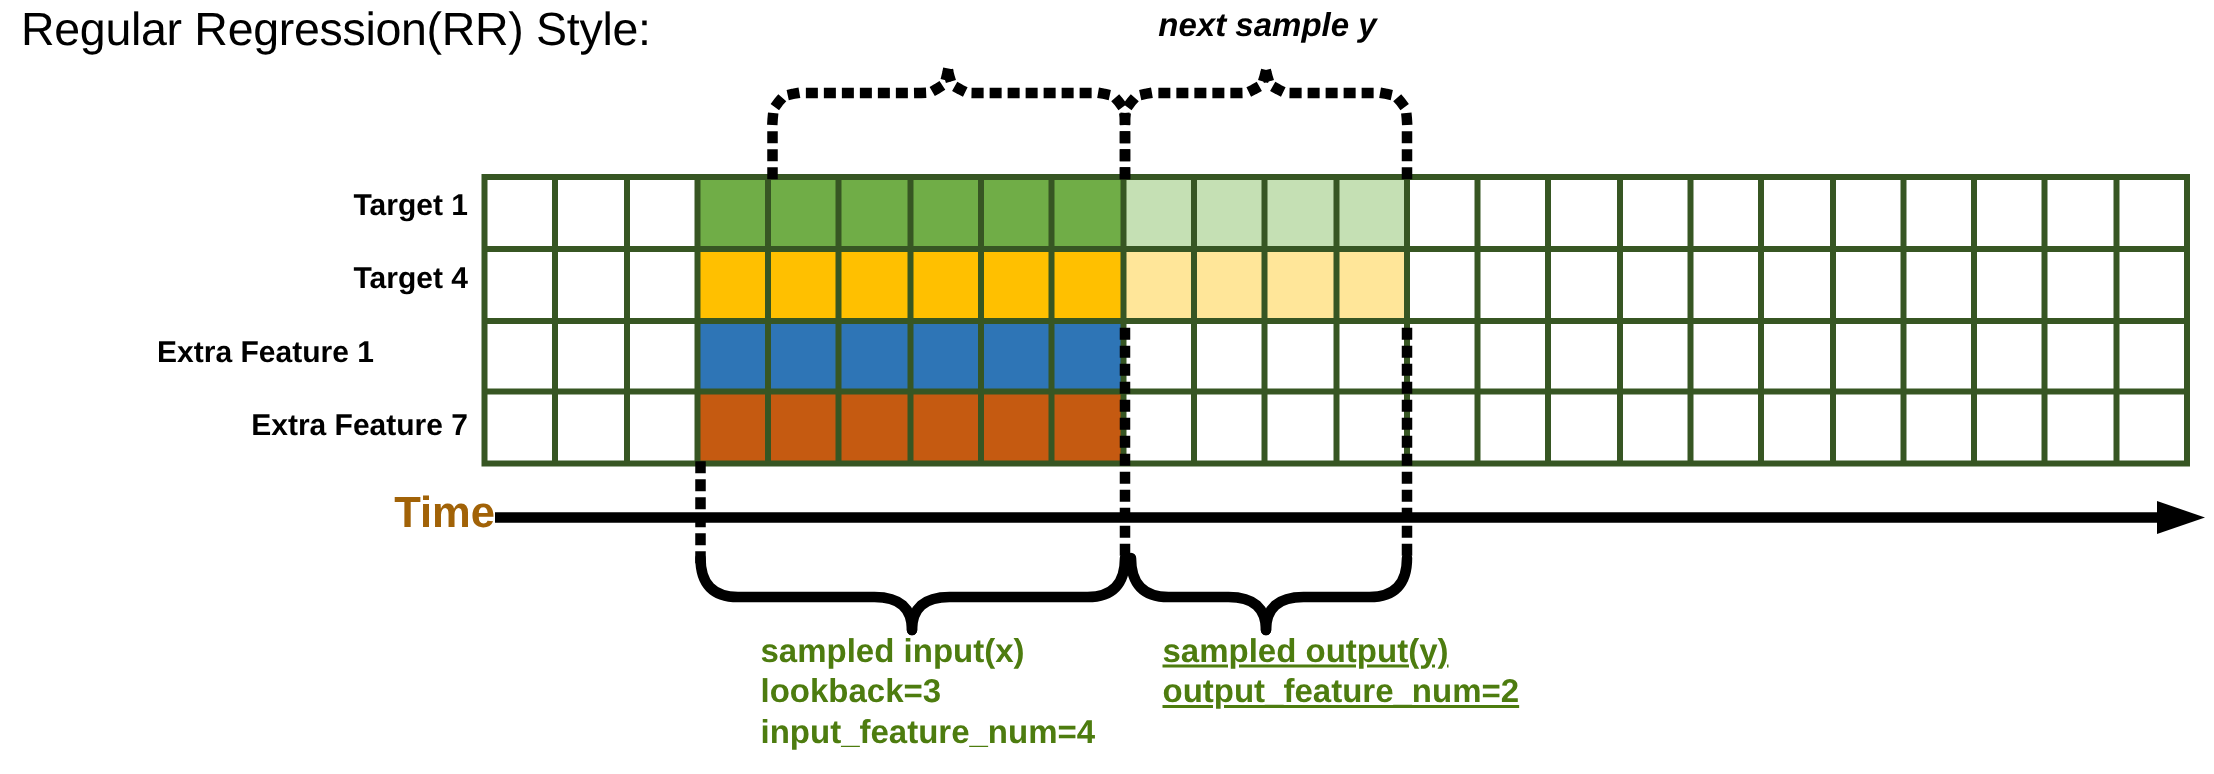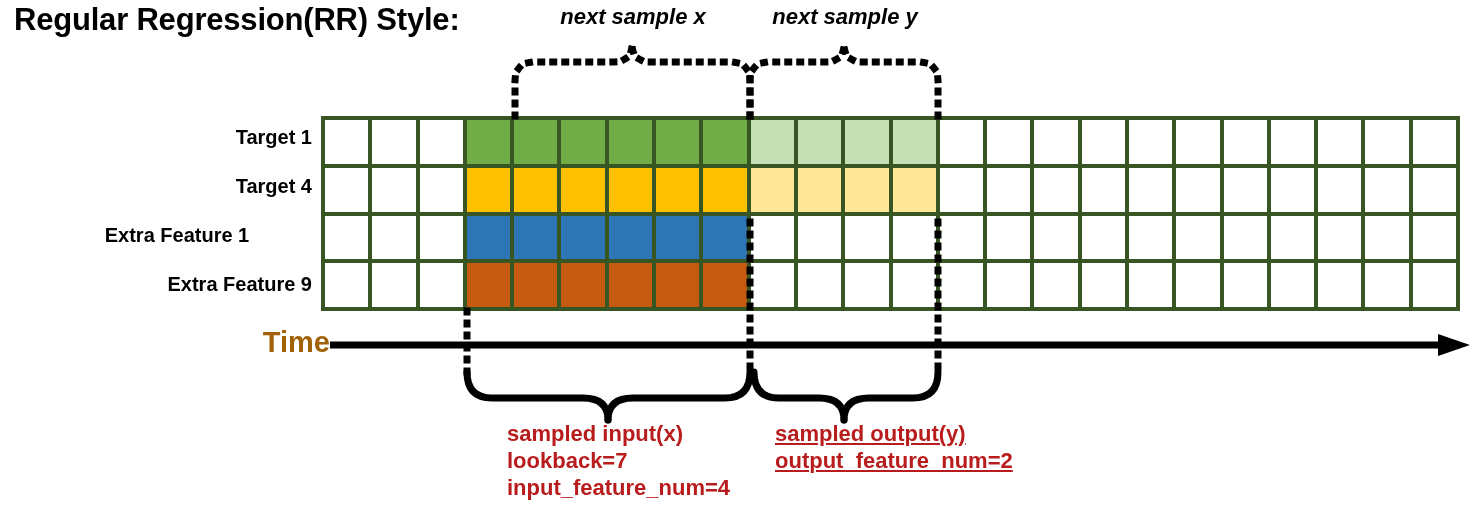--- a/index.html
+++ b/index.html
@@ -8,21 +8,21 @@
     background:#ffffff;
     font-family:"Liberation Sans", sans-serif;
     overflow:hidden;
     position:relative;
   }
   #stage{position:absolute;left:0;top:0;width:1476px;height:516px;}
 
   
   .title{
     position:absolute;left:14px;top:2px;
-    font-size:31px;font-weight:700;color:#000;
+    font-size:31px;font-weight:400;color:#000;
     letter-spacing:-0.2px;white-space:nowrap;
   }
 
   
   .row-label{
     position:absolute;right:0;width:270px;
     text-align:right;
     font-size:20px;font-weight:700;color:#000;
     white-space:nowrap;
   }
@@ -64,42 +64,41 @@
     position:absolute;
     font-size:22px;font-style:italic;font-weight:600;color:#000;
     white-space:nowrap;text-align:center;
   }
   #cap-x{left:515px;top:4px;width:236px;}
   #cap-y{left:751px;top:4px;width:188px;}
 
   
   .bot-cap{
     position:absolute;top:420px;
-    font-size:22px;font-weight:600;color:#b91c1c;
+    font-size:22px;font-weight:600;color:#4d7c0f;
     line-height:27px;white-space:nowrap;
   }
   #bot-x{left:507px;}
   #bot-y{left:775px;text-decoration:underline;}
   .bot-cap div{display:block;}
 </style>
 </head>
 <body>
 
 <div id="stage">
 
   <div class="title">Regular Regression(RR) Style:</div>
 
-  <div class="top-cap" id="cap-x">next sample x</div>
   <div class="top-cap" id="cap-y">next sample y</div>
 
   <div class="labels-col">
     <div class="row-label" style="top:10px;">Target 1</div>
     <div class="row-label" style="top:59px;">Target 4</div>
     <div class="row-label" style="top:108px;text-align:center;">Extra Feature 1</div>
-    <div class="row-label" style="top:157px;">Extra Feature 9</div>
+    <div class="row-label" style="top:157px;">Extra Feature 7</div>
   </div>
 
   <div class="grid" id="grid">
       <div class="cell"></div>
       <div class="cell"></div>
       <div class="cell"></div>
       <div class="cell c-green"></div>
       <div class="cell c-green"></div>
       <div class="cell c-green"></div>
       <div class="cell c-green"></div>
@@ -224,21 +223,21 @@
     </g>
 
     <g stroke="#000" stroke-width="7" stroke-linecap="round" fill="none">
       <path d="M754,372 Q754,398 779,398 L819,398 Q844,398 844,420"></path>
       <path d="M938,372 Q938,398 913,398 L869,398 Q844,398 844,420"></path>
     </g>
   </svg>
 
   <div class="bot-cap" id="bot-x">
     <div>sampled input(x)</div>
-    <div>lookback=7</div>
+    <div>lookback=3</div>
     <div>input_feature_num=4</div>
   </div>
 
   <div class="bot-cap" id="bot-y">
     <div>sampled output(y)</div>
     <div>output_feature_num=2</div>
   </div>
 
 </div>
 

